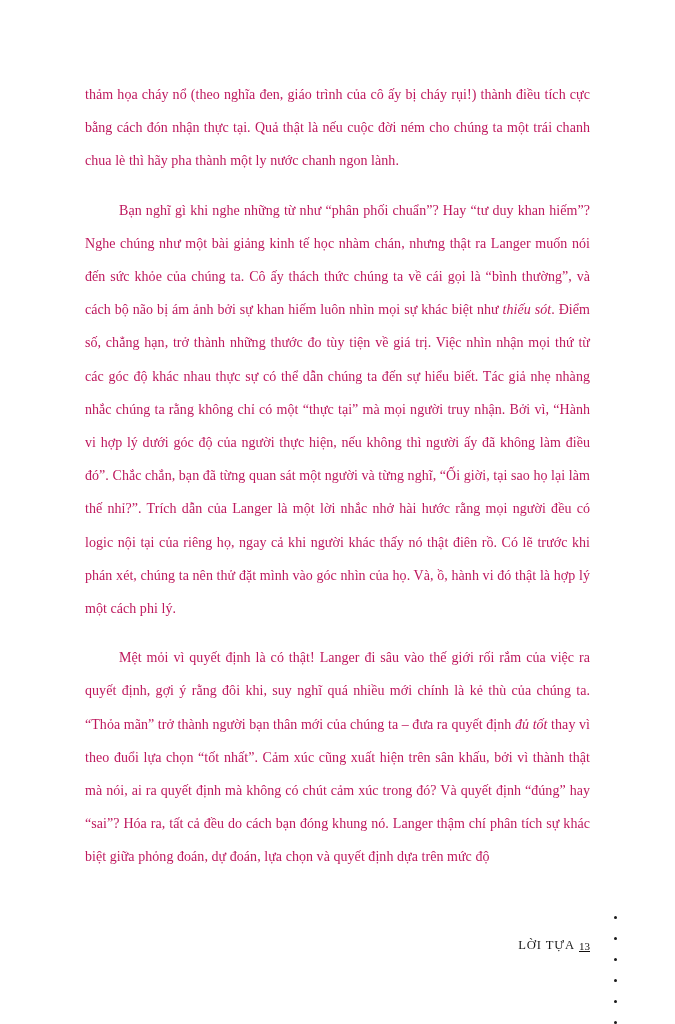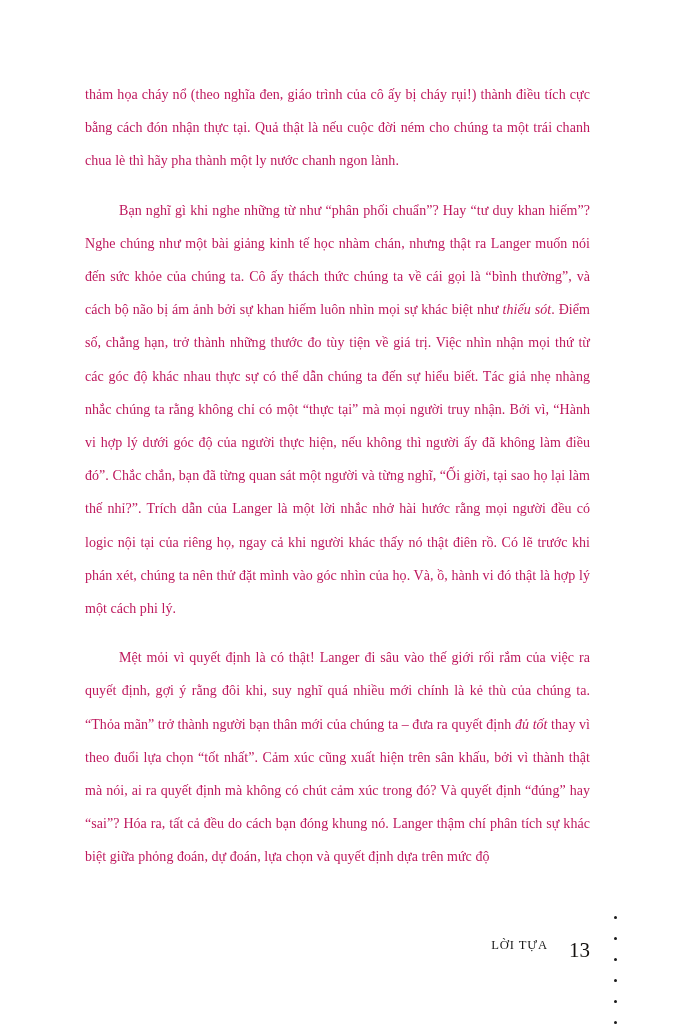--- a/index.html
+++ b/index.html
@@ -52,33 +52,34 @@
     left: 0;
     top: 938px;
     width: 675px;
     height: 40px;
   }
   .footer-inner {
     position: absolute;
     right: 85px;
     top: 0;
     display: flex;
-    align-items: flex-start;
-    gap: 21px;
+    align-items: center;
+    gap: 4px;
   }
   .footer-label {
     font-size: 12.6px;
     letter-spacing: 0.9px;
     color: #1a1a1a;
     font-family: "Liberation Serif", serif;
   }
   .footer-page {
-    font-size: 21px;
+    font-size: 11px;
     color: #14110f;
     font-family: "Liberation Serif", serif;
+    text-decoration: underline;
   }
   .edge-dots {
     position: absolute;
     right: 57px;
     top: 916px;
     width: 4px;
     height: 108px;
   }
   .edge-dots span {
     display: block;

